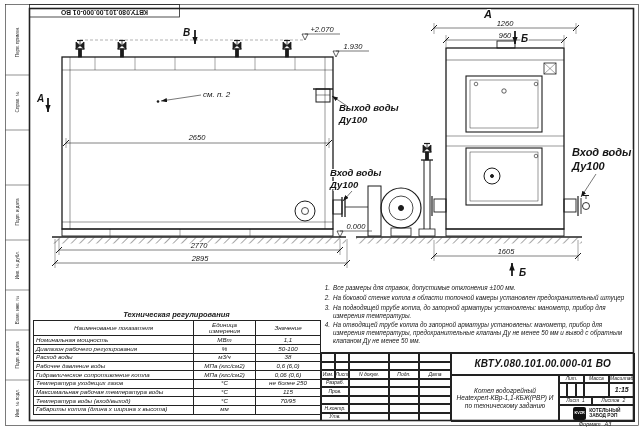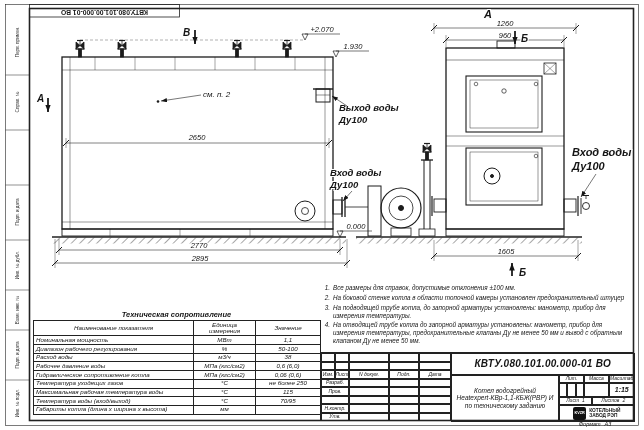--- a/index.html
+++ b/index.html
@@ -315,21 +315,21 @@
   <div class="note">
         <span class="nnum">3.</span>
         <span>На подводящей трубе котла, до запорной арматуры установлены: манометр, прибор для измерения температуры.</span>
       </div>
   <div class="note">
         <span class="nnum">4.</span>
         <span>На отводящей трубе котла до запорной арматуры установлены: манометр, прибор для измерения температуры, предохранительные клапаны Ду не менее 50 мм и вывод с обратным клапаном Ду не менее 50 мм.</span>
       </div>
 </div>
 
-<div class="tech-title">Техническая сопротивление</div>
+<div class="tech-title">Техническая регулирования</div>
 <table class="tech">
   <colgroup>
         <col style="width:160px">
         <col style="width:62px">
         <col style="width:65px">
       </colgroup>
   <thead>
     <tr>
       <th>Наименование показателя</th>
       <th>Единица измерения</th>

